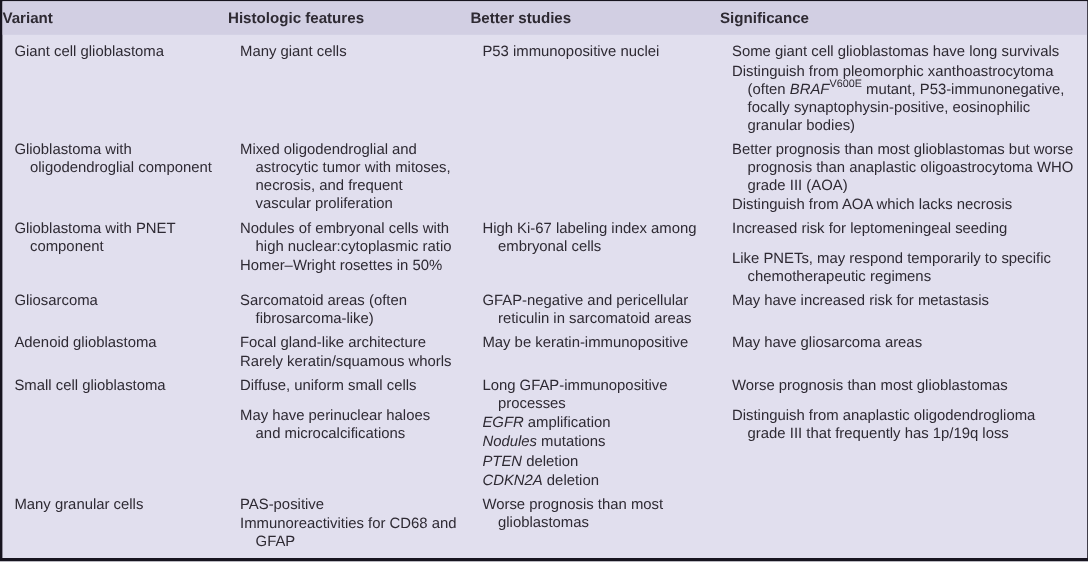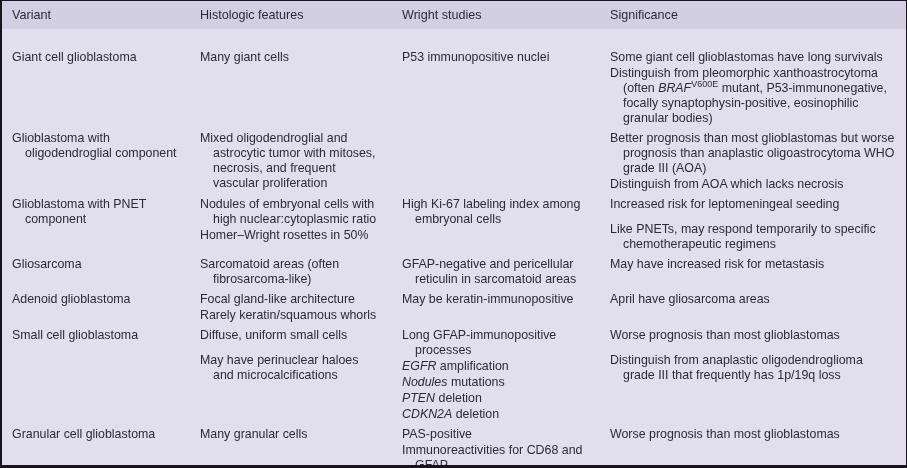--- a/index.html
+++ b/index.html
@@ -24,28 +24,27 @@
   .thead, .tr {
     display: grid;
     grid-template-columns: 188px 202px 208px 1fr;
     align-items: start;
   }
   .thead {
     background: var(--header-bg);
     padding: 6px 0;
   }
   .th {
-    padding-left: 10px;
     font-size: 12.6px;
-    font-weight: 400;
+    font-weight: 700;
     line-height: 16px;
     white-space: nowrap;
   }
   .tr { padding: 2px 0 3px; }
-  .tbody .tr:first-child { padding-top: 21px; }
+  .tbody .tr:first-child { padding-top: 7px; }
   .td {
     padding-left: 10px;
     padding-right: 10px;
     font-size: 12.4px;
     line-height: 15px;
   }
   .para {
     margin: 0 0 1px;
     padding-left: 13px;
     text-indent: -13px;
@@ -60,21 +59,21 @@
     line-height: 0;
   }
 </style>
 </head>
 <body>
 
 <div class="table">
   <div class="thead">
     <div class="th">Variant</div>
     <div class="th">Histologic features</div>
-    <div class="th">Wright studies</div>
+    <div class="th">Better studies</div>
     <div class="th">Significance</div>
   </div>
   <div class="tbody">
       <div class="tr">
         <div class="td">
           <p class="para">Giant cell glioblastoma</p>
         </div>
         <div class="td">
           <p class="para">Many giant cells</p>
         </div>
@@ -135,21 +134,21 @@
           <p class="para">Adenoid glioblastoma</p>
         </div>
         <div class="td">
           <p class="para">Focal gland-like architecture</p>
           <p class="para">Rarely keratin/squamous whorls</p>
         </div>
         <div class="td">
           <p class="para">May be keratin-immunopositive</p>
         </div>
         <div class="td">
-          <p class="para">April have gliosarcoma areas</p>
+          <p class="para">May have gliosarcoma areas</p>
         </div>
       </div>
       <div class="tr">
         <div class="td">
           <p class="para">Small cell glioblastoma</p>
         </div>
         <div class="td">
           <p class="para">Diffuse, uniform small cells</p>
           <p class="blank"></p>
           <p class="para">May have perinuclear haloes and microcalcifications</p>
@@ -162,23 +161,20 @@
           <p class="para"><i>CDKN2A</i> deletion</p>
         </div>
         <div class="td">
           <p class="para">Worse prognosis than most glioblastomas</p>
           <p class="blank"></p>
           <p class="para">Distinguish from anaplastic oligodendroglioma grade III that frequently has 1p/19q loss</p>
         </div>
       </div>
       <div class="tr">
         <div class="td">
-          <p class="para">Granular cell glioblastoma</p>
-        </div>
-        <div class="td">
           <p class="para">Many granular cells</p>
         </div>
         <div class="td">
           <p class="para">PAS-positive</p>
           <p class="para">Immunoreactivities for CD68 and GFAP</p>
         </div>
         <div class="td">
           <p class="para">Worse prognosis than most glioblastomas</p>
         </div>
       </div>

